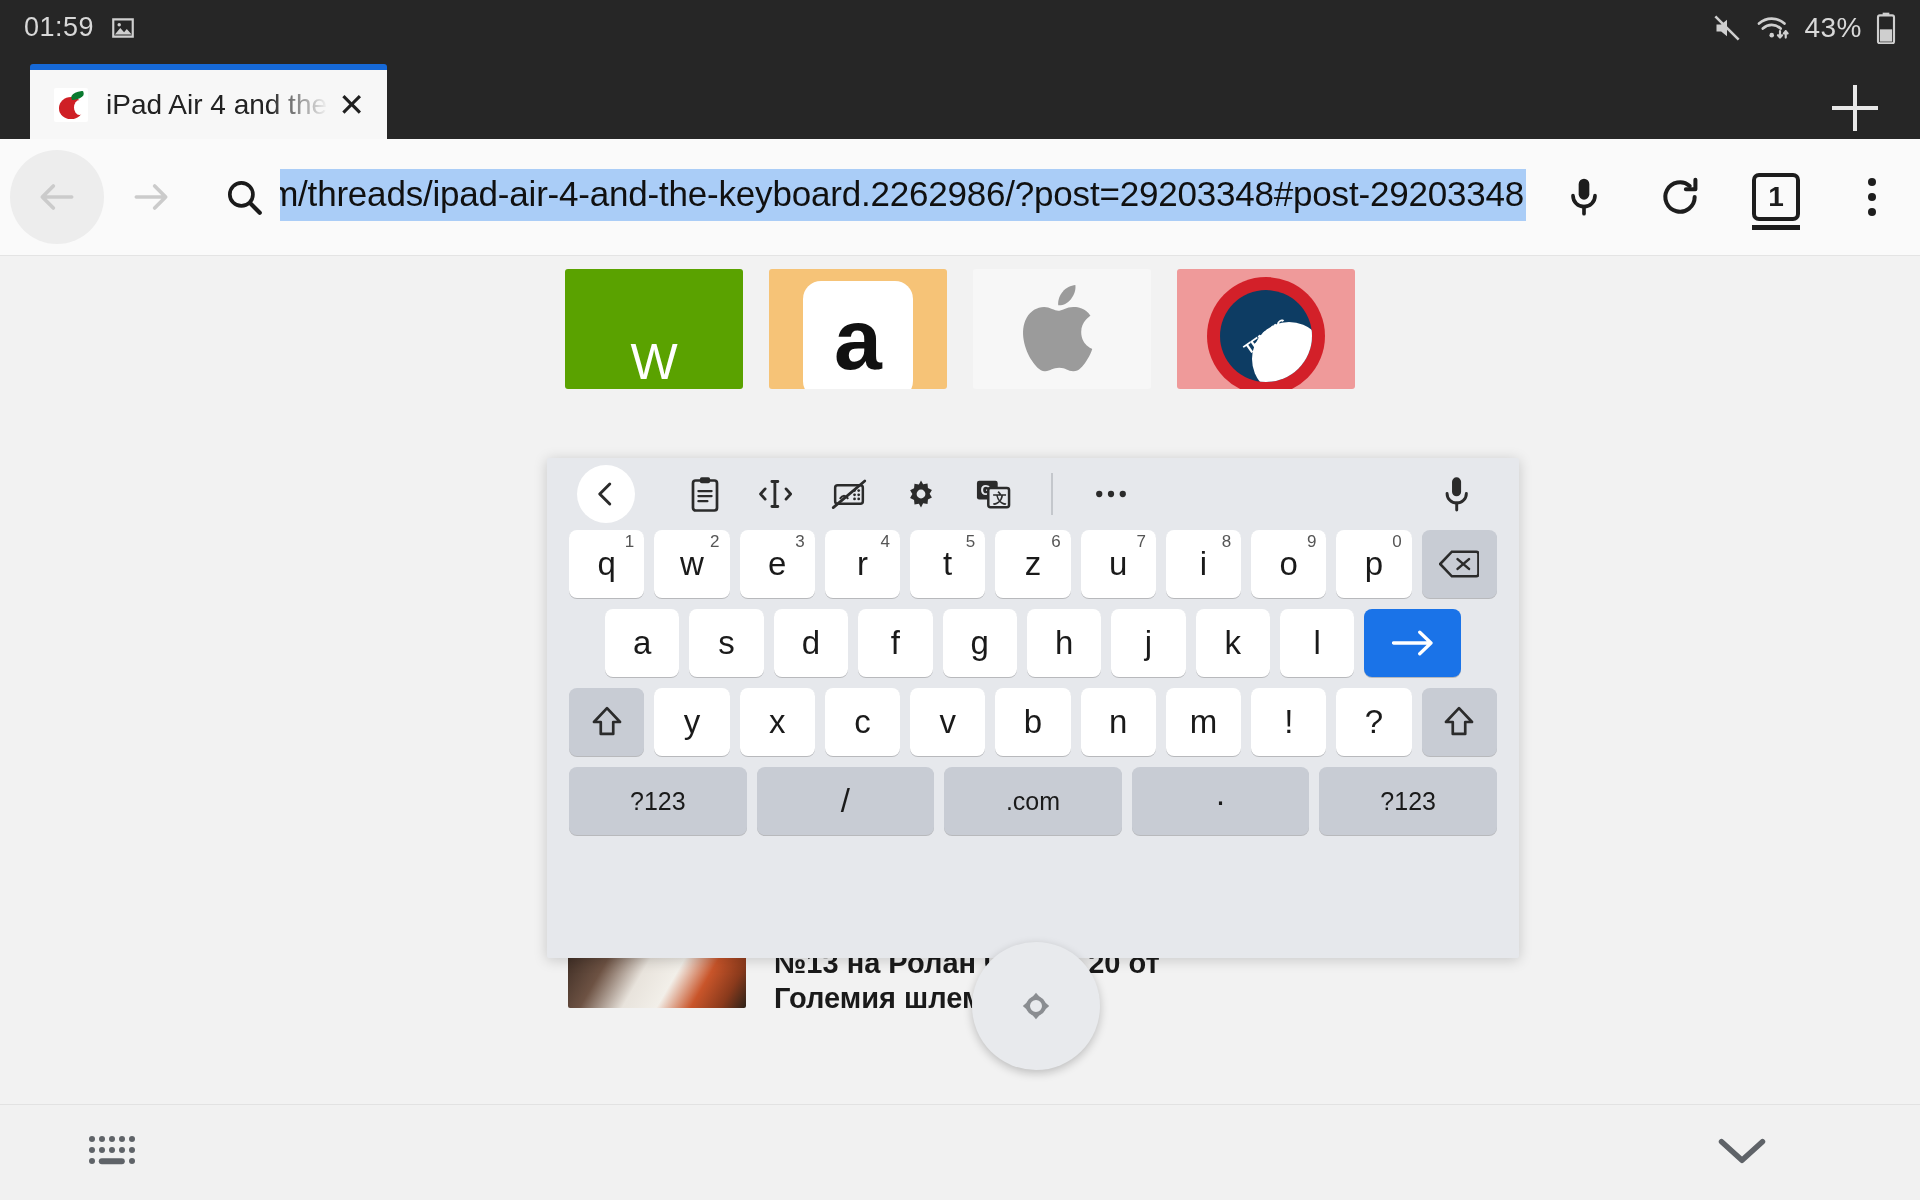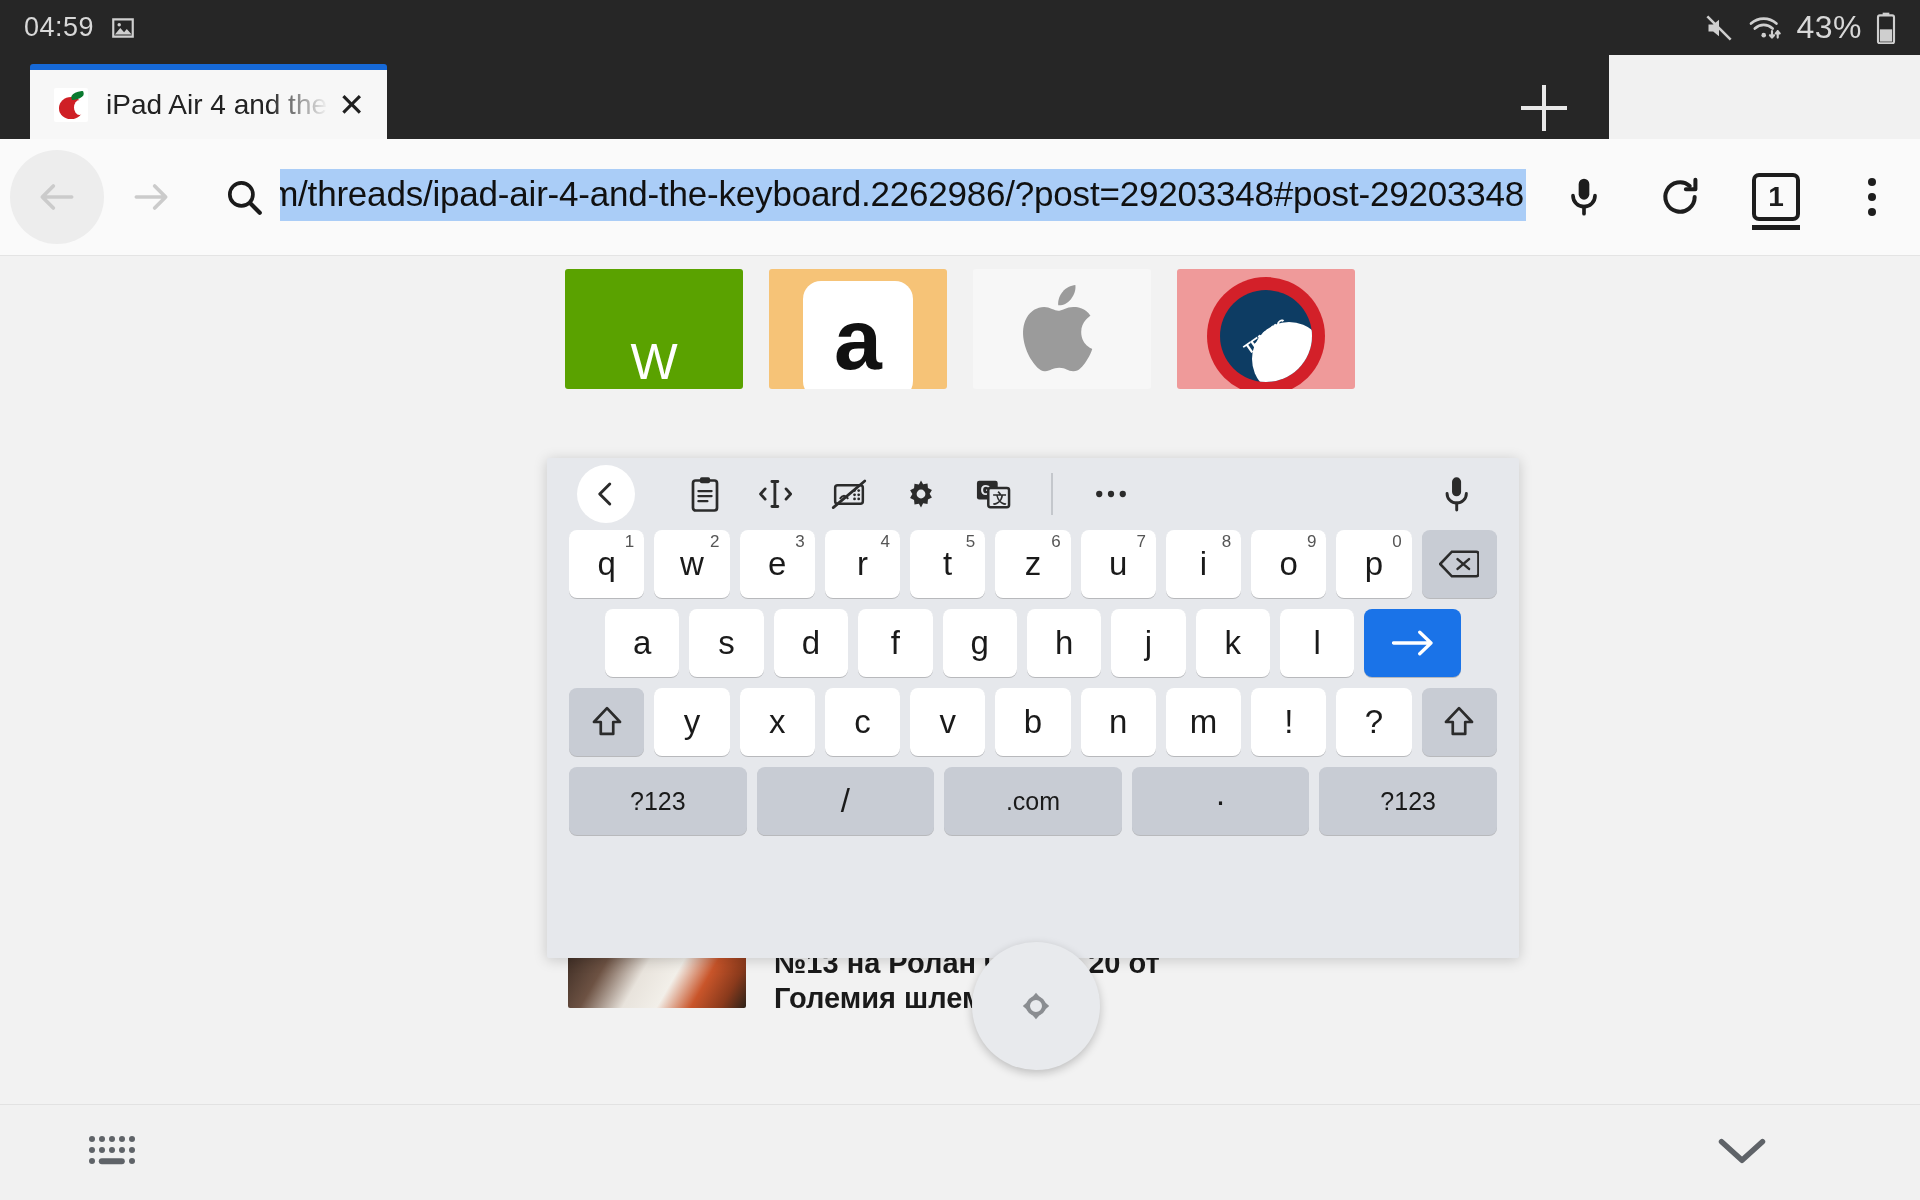--- a/index.html
+++ b/index.html
@@ -19,27 +19,27 @@
     display: flex; align-items: center;
     padding: 0 24px;
   }
   .status-clock {
     color: #d8d8d8; font-size: 27px; letter-spacing: 0.5px;
   }
   .status-left-icons { display: flex; align-items: center; gap: 12px; margin-left: 16px; }
   .status-right {
     margin-left: auto; display: flex; align-items: center; gap: 14px;
   }
-  .status-pct { color: #d8d8d8; font-size: 32px; letter-spacing: 0.5px; }
+  .status-pct { color: #d8d8d8; font-size: 28px; letter-spacing: 0.5px; }
   .si { display: block; }
 
   
   .tabstrip {
     position: absolute; top: 55px; left: 0;
-    width: 1609px; height: 84px;
+    width: 1920px; height: 84px;
     background: #262626;
   }
   .tab {
     position: absolute; left: 30px; top: 9px;
     width: 357px; height: 75px;
     background: #f7f7f7;
     border-top: 6px solid #1669d8;
     border-radius: 3px 3px 0 0;
     display: flex; align-items: center;
     padding: 0 22px 0 24px;
@@ -278,21 +278,21 @@
   }
   .kbico { margin-left: 88px; cursor: pointer; }
   .hidekb { margin-left: auto; margin-right: 152px; cursor: pointer; }
 </style>
 </head>
 <body>
 
 <div id="screen">
 
   <div class="status-bar">
-    <div class="status-clock">04:59</div>
+    <div class="status-clock">01:59</div>
     <div class="status-left-icons">
       <svg class="si" width="26" height="26" viewBox="0 0 24 24">
         <path d="M3 4h18v16H3z" fill="none" stroke="#cfcfcf" stroke-width="2"></path>
         <circle cx="8.5" cy="9" r="1.6" fill="#cfcfcf"></circle>
         <path d="M4.5 18l5-6 3.5 4 2.5-3 4.5 5z" fill="#cfcfcf"></path>
       </svg>
     </div>
     <div class="status-right">
       <svg class="si" width="30" height="28" viewBox="0 0 24 24">
         <path d="M3 9v6h4l5 4V5L7 9H3z" fill="#cfcfcf"></path>

